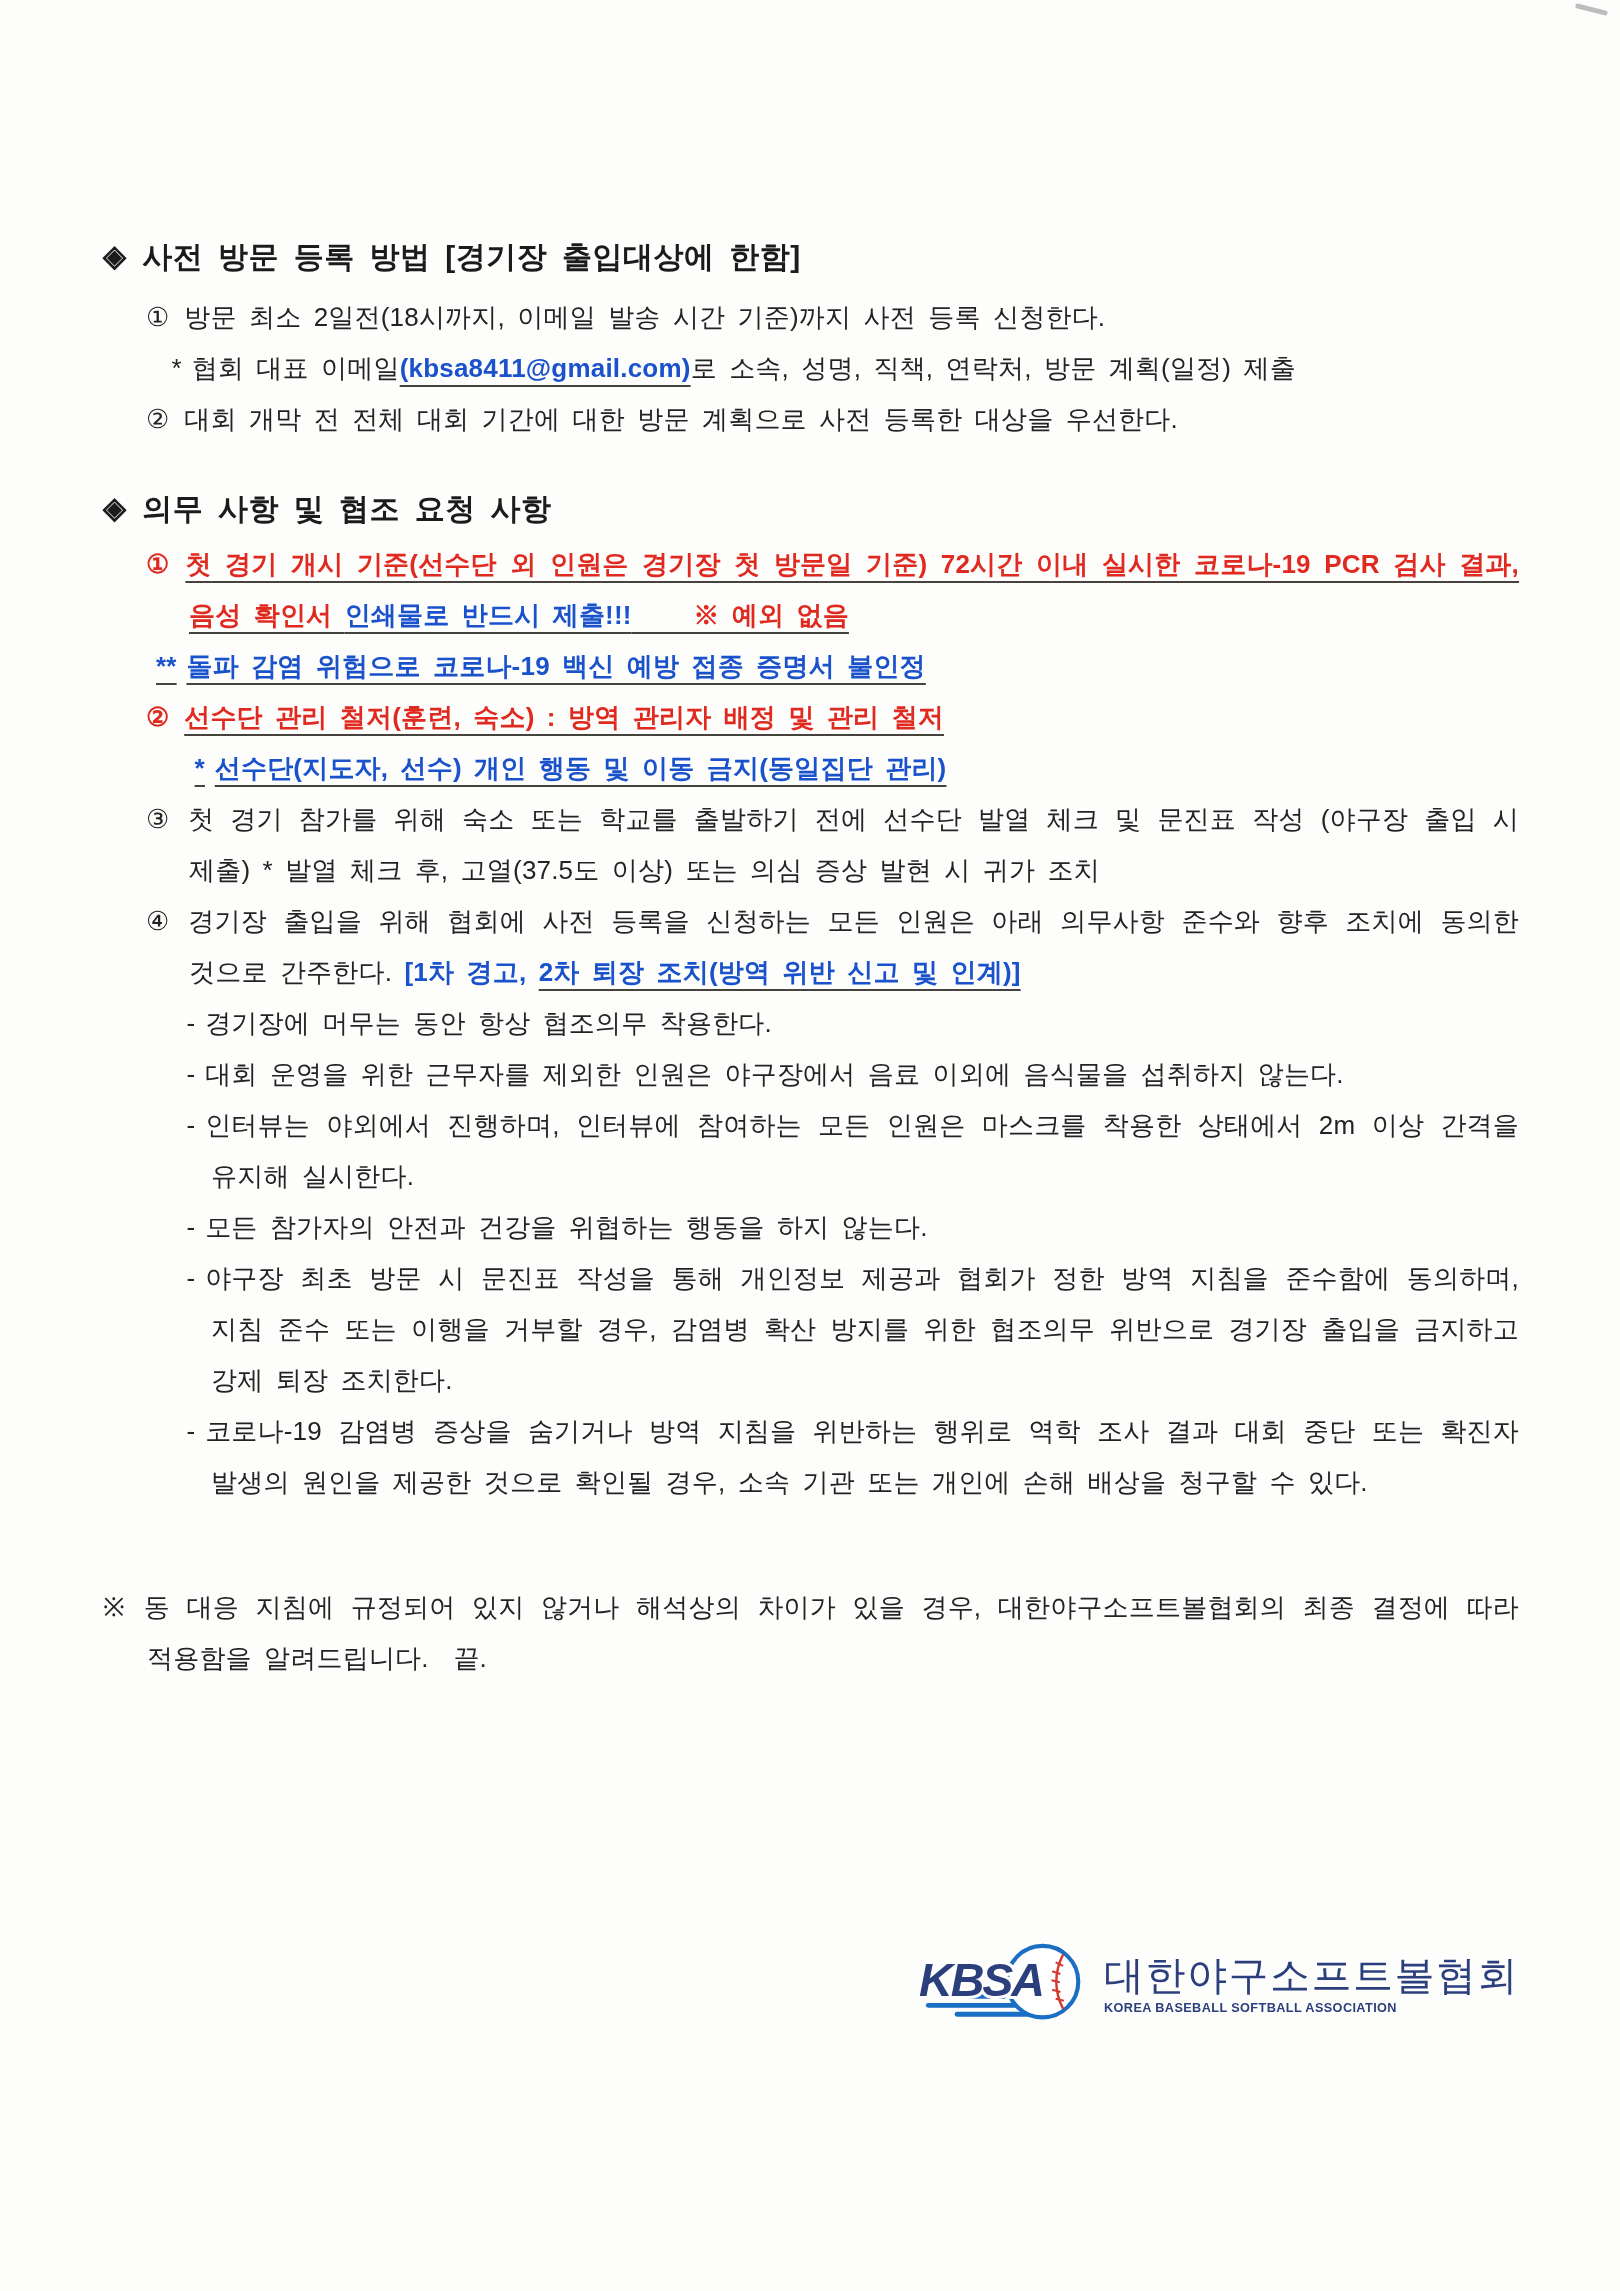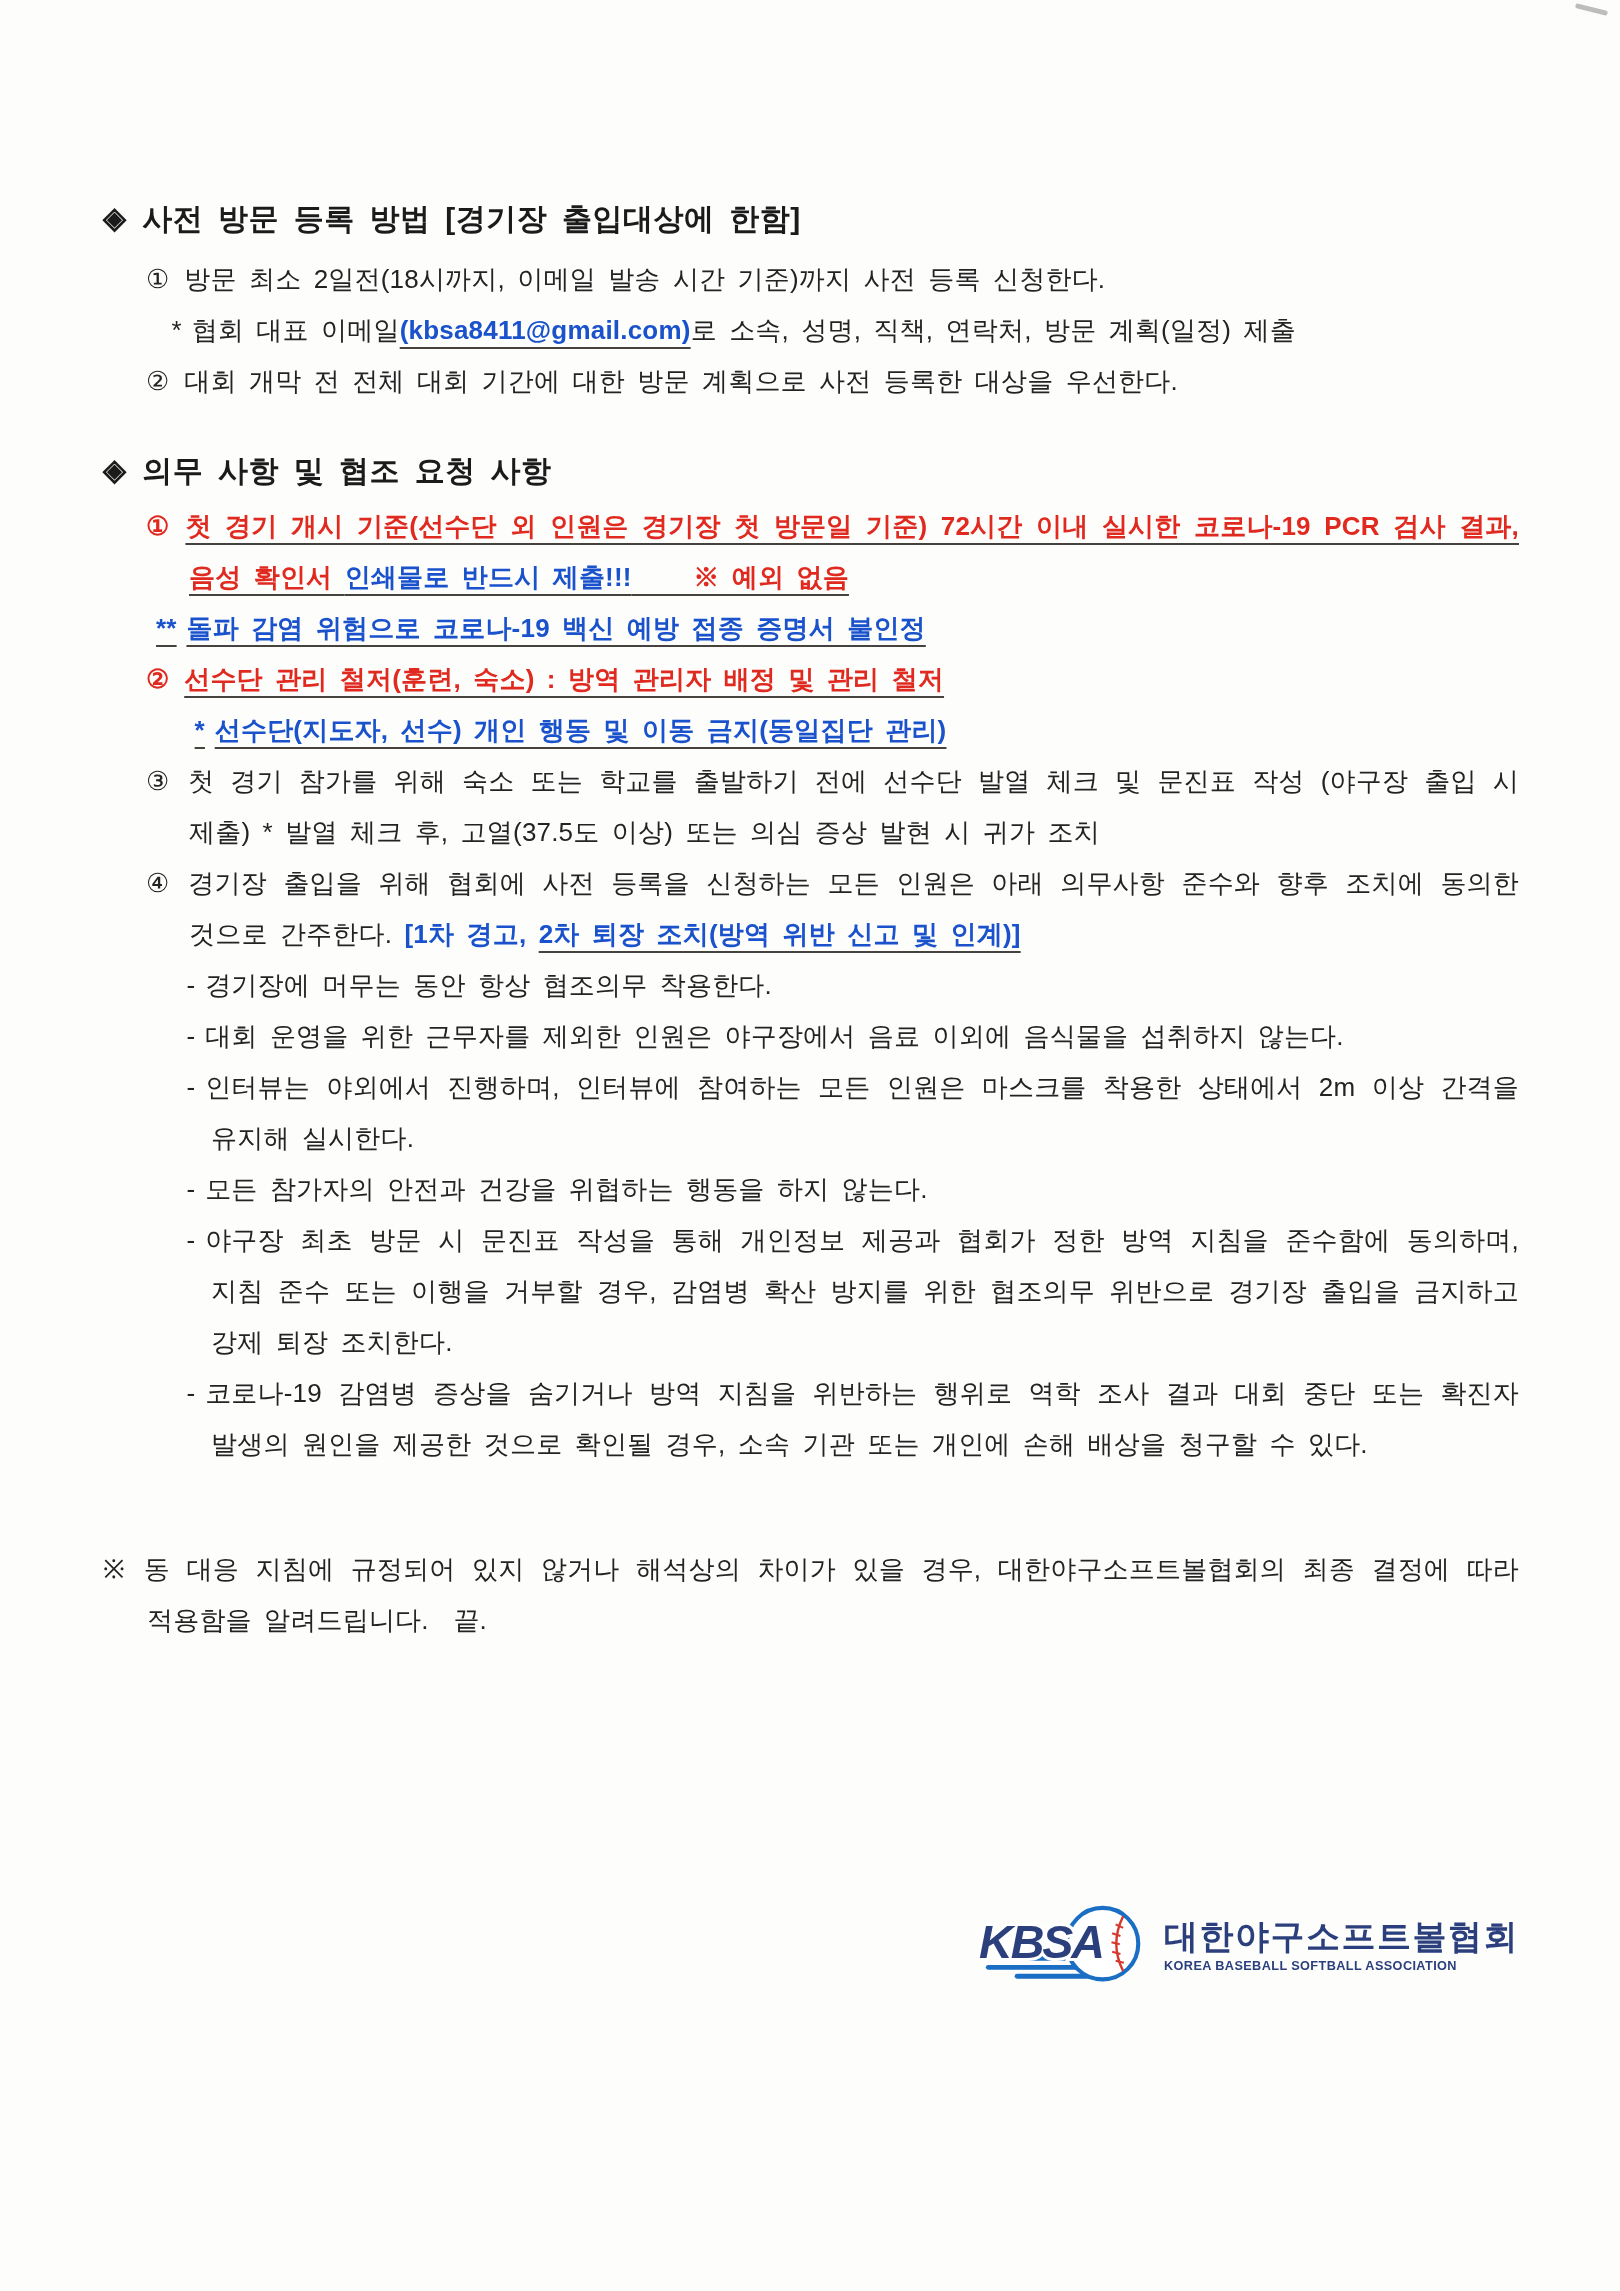--- a/index.html
+++ b/index.html
@@ -10,21 +10,21 @@
     background:#fdfdfc;
     padding:199px 101px 0 103px;
     font-family:"Liberation Sans", sans-serif;
     color:#222;
     overflow:hidden;
   }
   .artifact{position:absolute;top:6.9px;right:11.8px;width:33px;height:4.9px;background:#bdbdbd;transform:rotate(14deg);border-radius:2.9px;}
   .h{font-size:30px;font-weight:800;color:#1b1b1b;letter-spacing:0.5px;word-spacing:5.9px;}
   .h .dm{display:inline-block;margin-right:15.7px;transform:translateY(-1px);}
   .sec2-title{margin-top:44px;margin-bottom:9.8px;}
-  .sec1-title{margin-bottom:13.7px;}
+  .sec1-title{margin-bottom:13.7px;margin-top:38px;}
   .ln{
     font-size:26px;line-height:51px;font-weight:500;
     text-align:justify;word-spacing:4.9px;letter-spacing:0.2px;
     word-break:keep-all;color:#232323;
   }
   .num{margin-right:14.7px;}
   .star{margin-right:9.8px;}
   .i-num{padding-left:86px;text-indent:-43px;}
   .i-star1{padding-left:94px;text-indent:-25.5px;}
   .i-note{padding-left:102px;}
@@ -36,21 +36,21 @@
   .red{color:#e02a20;font-weight:700;}
   .blue{color:#1a52cc;font-weight:700;}
   .ul{
     text-decoration:underline;
     text-decoration-thickness:2.4px;
     text-underline-offset:7.8px;
     text-decoration-color:#46433e;
   }
   .logo{display:flex;align-items:center;justify-content:flex-end;margin-top:248px;}
   .logo-text{margin-left:11.8px;}
-  .logo-ko{font-size:34px;font-weight:700;color:#2b3f7d;letter-spacing:1.5px;line-height:1.15;}
+  .logo-ko{font-size:40px;font-weight:400;color:#2b3f7d;letter-spacing:1.5px;line-height:1.15;}
   .logo-en{font-size:12.7px;font-weight:700;color:#2b3f7d;letter-spacing:0.4px;margin-top:2.9px;}
 </style>
 </head>
 <body>
 
 <div class="page">
   <div class="artifact"></div>
 
   <div>
     <div class="h sec1-title">

